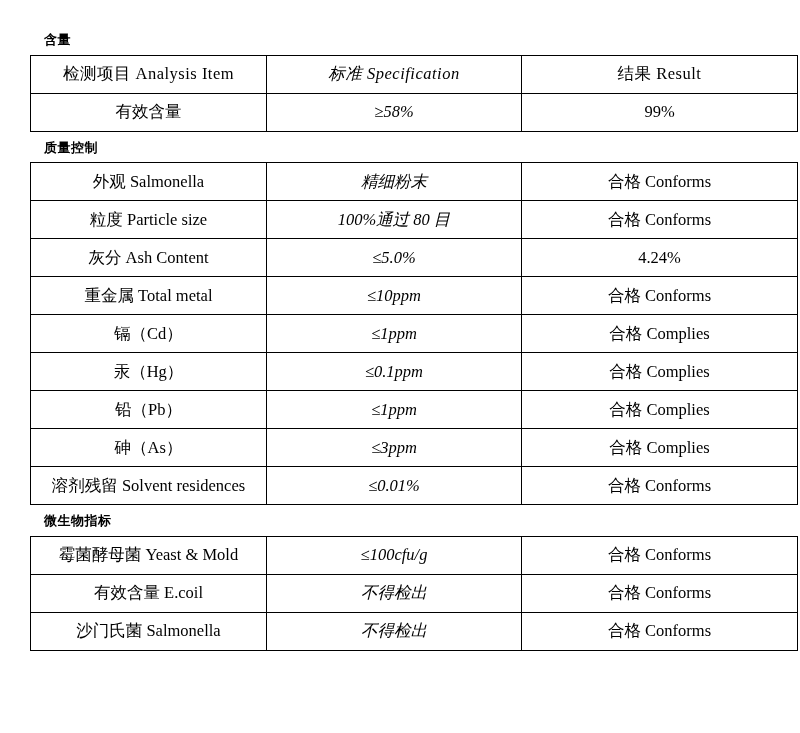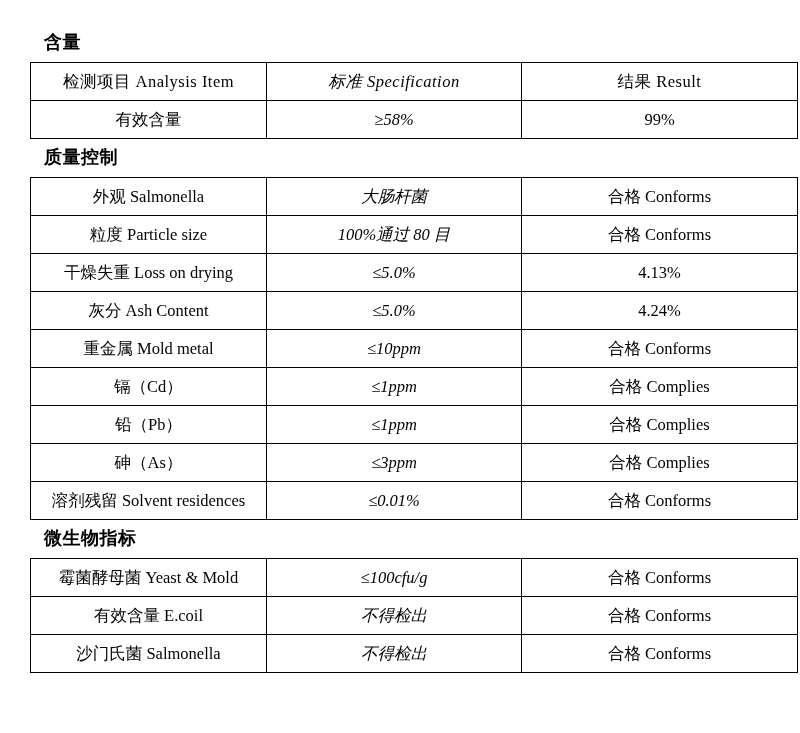--- a/index.html
+++ b/index.html
@@ -17,22 +17,22 @@
   }
   .page {
     padding: 28px 30px 0 30px;
     box-sizing: border-box;
     width: 800px;
   }
   .section {
     margin-bottom: 2px;
   }
   .section-title {
-    font-family: Liberation Mono, monospace;
-    font-size: 18px;
+    font-family: Liberation Sans, sans-serif;
+    font-size: 13px;
     font-weight: bold;
     line-height: 1.5;
     margin: 2px 0 5px 14px;
     letter-spacing: 0.5px;
   }
   table.coa {
     border-collapse: collapse;
     width: 740px;
     margin: 0 0 6px 0;
     table-layout: fixed;
@@ -74,46 +74,46 @@
       </tbody>
     </table>
   </div>
 
   <div class="section">
     <div class="section-title">质量控制</div>
     <table class="coa">
       <tbody>
         <tr>
           <td class="col-a">外观  Salmonella</td>
-          <td class="col-b">大肠杆菌</td>
+          <td class="col-b">精细粉末</td>
           <td class="col-c">合格 Conforms</td>
         </tr>
         <tr>
           <td class="col-a">粒度  Particle size</td>
           <td class="col-b">100%通过 80 目</td>
           <td class="col-c">合格 Conforms</td>
         </tr>
         <tr>
-          <td class="col-a">干燥失重 Loss on drying</td>
-          <td class="col-b">≤5.0%</td>
-          <td class="col-c">4.13%</td>
-        </tr>
-        <tr>
           <td class="col-a">灰分 Ash Content</td>
           <td class="col-b">≤5.0%</td>
           <td class="col-c">4.24%</td>
         </tr>
         <tr>
-          <td class="col-a">重金属 Mold metal</td>
+          <td class="col-a">重金属 Total metal</td>
           <td class="col-b">≤10ppm</td>
           <td class="col-c">合格 Conforms</td>
         </tr>
         <tr>
           <td class="col-a">镉（Cd）</td>
           <td class="col-b">≤1ppm</td>
+          <td class="col-c">合格 Complies</td>
+        </tr>
+        <tr>
+          <td class="col-a">汞（Hg）</td>
+          <td class="col-b">≤0.1ppm</td>
           <td class="col-c">合格 Complies</td>
         </tr>
         <tr>
           <td class="col-a">铅（Pb）</td>
           <td class="col-b">≤1ppm</td>
           <td class="col-c">合格 Complies</td>
         </tr>
         <tr>
           <td class="col-a">砷（As）</td>
           <td class="col-b">≤3ppm</td>

